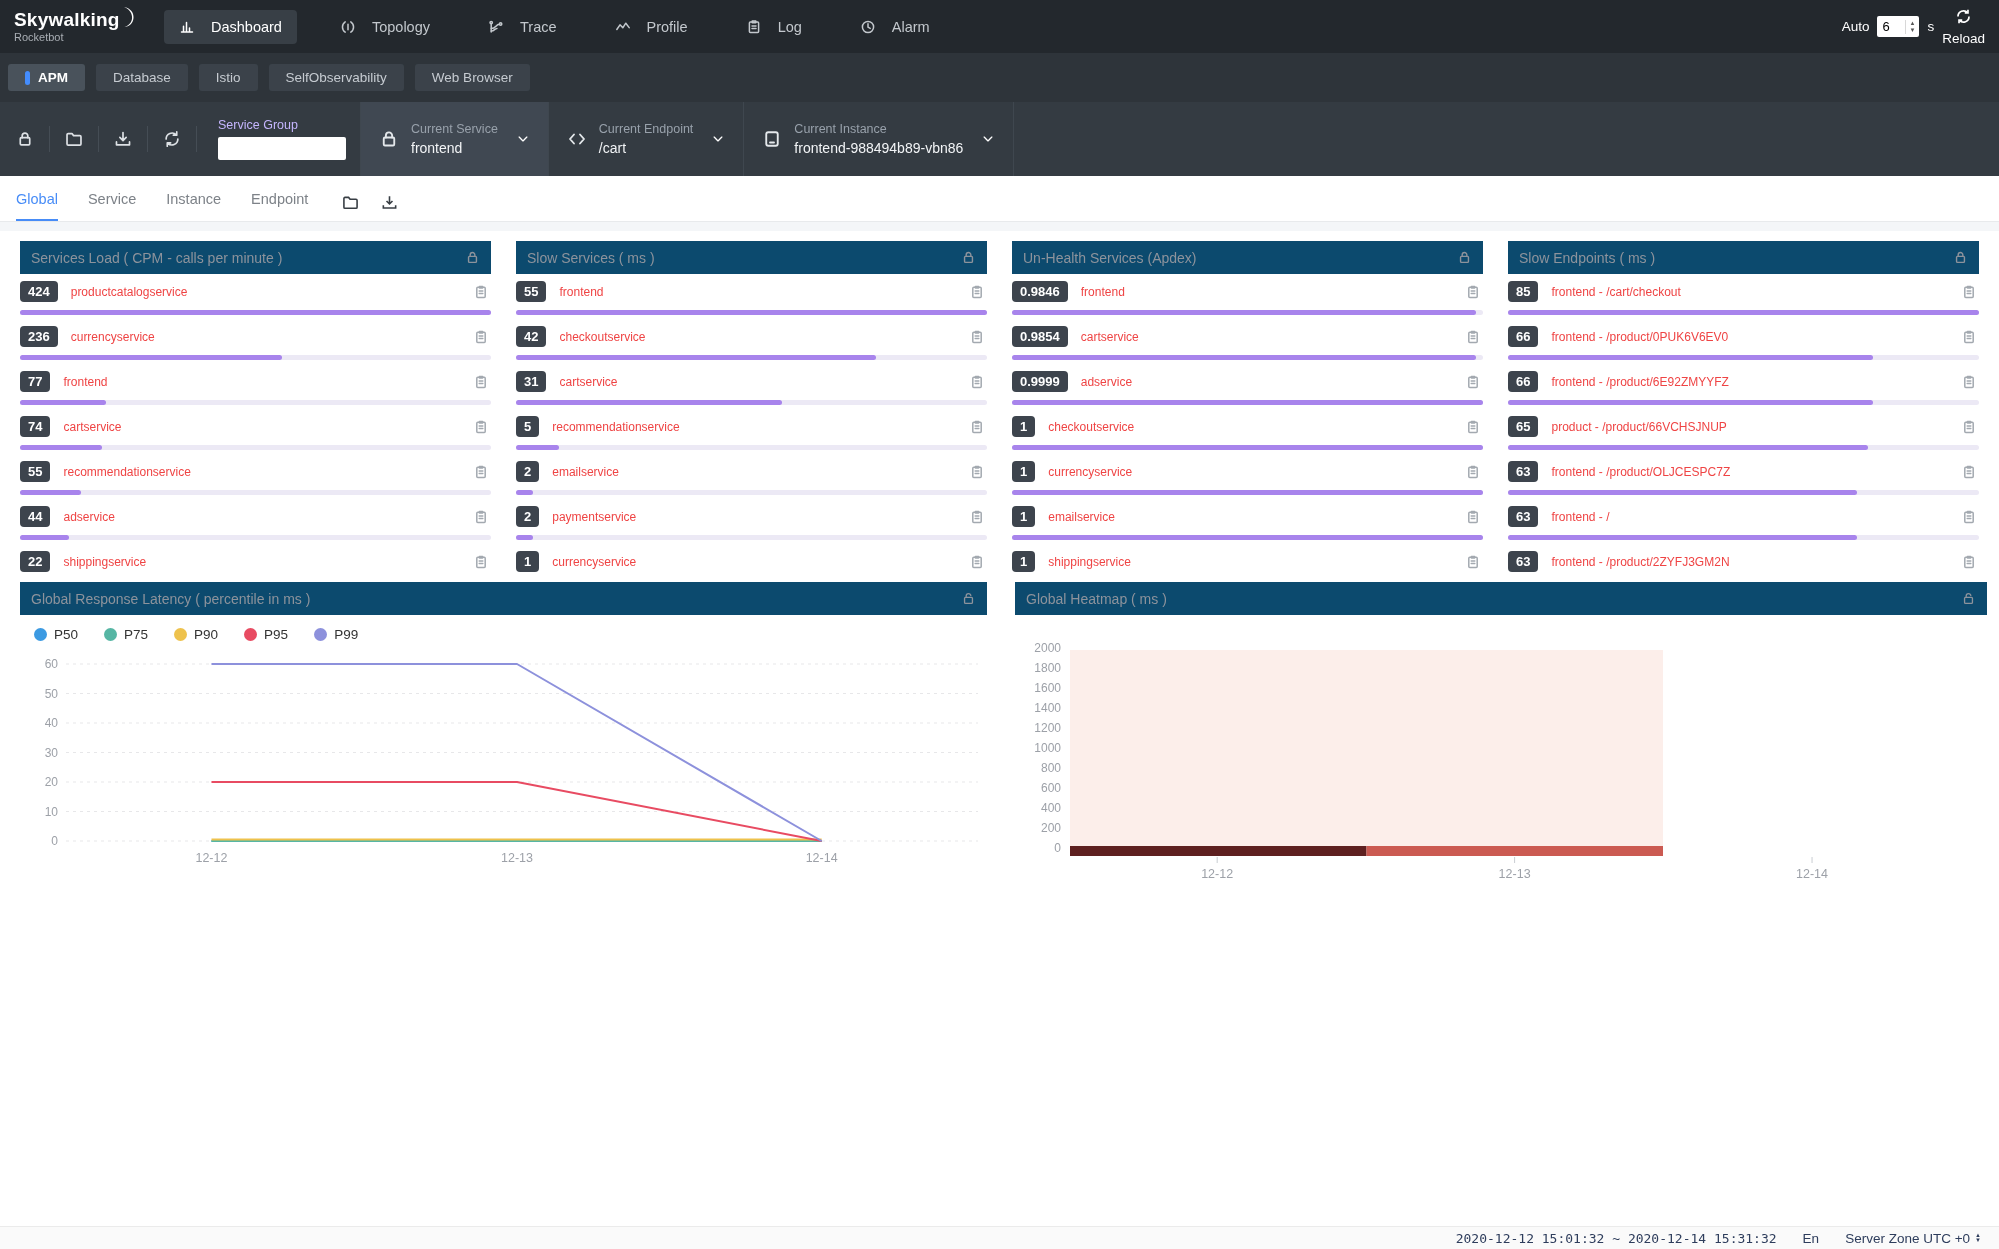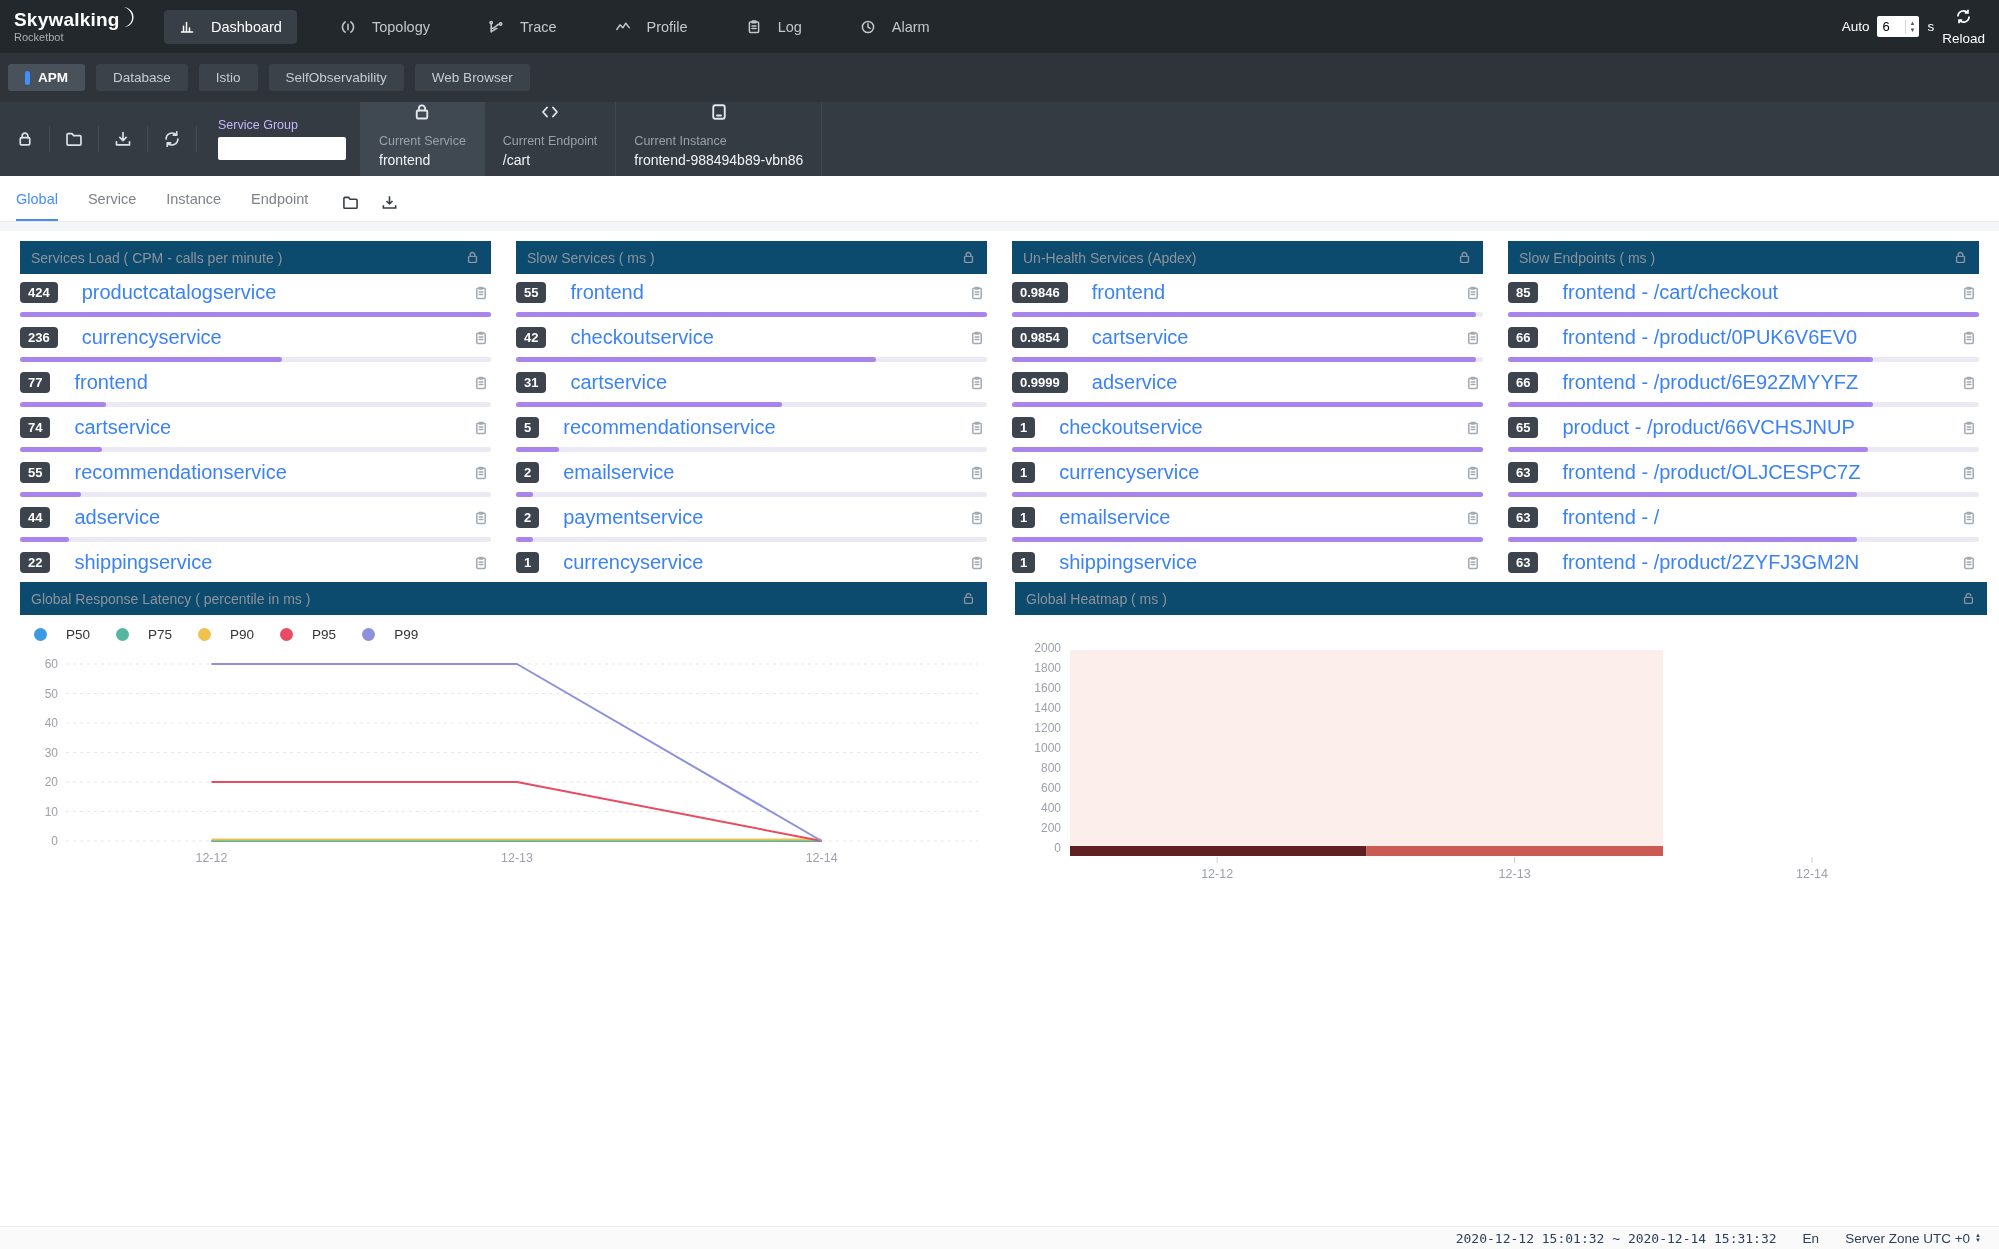--- a/index.html
+++ b/index.html
@@ -29,21 +29,21 @@
   .tpl-tab.active { background:#49525b; color:#fff; font-weight:bold; }
   .tpl-accent { width:5px; height:14px; border-radius:3px; background:#448dfe; display:inline-block; }
   
   .toolbar { height:74px; background:#343b42; display:flex; align-items:stretch; }
   .tool-icons { display:flex; align-items:center; padding-left:10px; }
   .tool-btn { width:30px; display:flex; justify-content:center; color:#dde1e5; cursor:pointer; }
   .tool-sep { width:1px; height:26px; background:#454d55; margin:0 9px; }
   .sg { display:flex; flex-direction:column; justify-content:center; margin-left:12px; margin-right:14px; }
   .sg-label { color:#c4b5fd; font-size:12.5px; margin-bottom:5px; }
   .sg input { width:128px; height:23px; border:0; border-radius:2px; outline:none; padding:0 6px; font-size:13px; }
-  .selector { display:flex; align-items:center; gap:12px; padding:0 18px; border-left:1px solid #3f474f; cursor:pointer; color:#e8ebee;flex-direction:column; }
+  .selector { display:flex; align-items:center; gap:12px; padding:0 18px; border-left:1px solid #3f474f; cursor:pointer; color:#e8ebee; }
   .selector.active { background:#404852; }
   .selector:last-of-type { border-right:1px solid #3f474f; }
   .sel-label { color:#98a1ab; font-size:12.5px; margin-bottom:4px; }
   .sel-value { color:#f2f4f6; font-size:14px; }
   .sel-icon { color:#e4e8eb; display:flex; }
   .chev { color:#fff; margin-left:6px; display:flex; }
   
   .viewtabs { height:46px; background:#fff; border-bottom:1px solid #e8eaec; display:flex; align-items:flex-end; padding-left:16px; gap:30px; }
   .vtab { font-size:14.5px; color:#7d8288; padding-bottom:12px; cursor:pointer; border-bottom:2.5px solid transparent; }
   .vtab.active { color:#478cf7; border-bottom-color:#478cf7; }
@@ -53,30 +53,30 @@
   
   .panels { display:grid; grid-template-columns:repeat(4,1fr); gap:25px; margin:10px 20px 0; }
   .panel-hd { height:33px; background:#0c4a6e; display:flex; align-items:center; justify-content:space-between;
     padding:0 11px; color:#8d939c; font-size:14px; }
   .panel-hd .lock { color:#8d939c; cursor:pointer; display:flex; }
   .plist { height:299px; overflow:hidden; }
   .prow { height:45px; padding-top:7px; }
   .prow-top { display:flex; align-items:center; }
   .badge { background:#3d444d; color:#fff; font-size:13px; font-weight:bold; border-radius:4px;
     padding:3px 8px; min-width:20px; text-align:center; }
-  .pname { font-size:20px; color:#3b82f6; margin-left:24px; flex:1; white-space:nowrap; overflow:hidden; }
+  .pname { font-size:12px; color:#ef4444; margin-left:13px; flex:1; white-space:nowrap; overflow:hidden; }
   .copy { color:#a3a9b0; cursor:pointer; display:flex; margin-right:2px; }
   .ptrack { height:5px; border-radius:3px; background:#ece9f5; margin-top:8px; }
   .pfill { height:5px; border-radius:3px; background:#a884ec; }
   
   .row2 { display:flex; gap:28px; margin:9px 20px 0; }
   .chart-panel-left { width:967px; flex:none; }
   .chart-panel-right { flex:1; }
   .legend { display:flex; gap:26px; margin:12px 0 0 14px; }
-  .legend-item { display:flex; align-items:center; gap:19px; font-size:13.5px; color:#333; cursor:pointer; }
+  .legend-item { display:flex; align-items:center; gap:7px; font-size:13.5px; color:#333; cursor:pointer; }
   .dot { width:13px; height:13px; border-radius:50%; }
   svg text { font-family:"Liberation Sans","DejaVu Sans",sans-serif; }
   
   .footer { position:absolute; left:0; bottom:0; width:100%; height:23px; background:#fafafa;
     border-top:1px solid #ebebeb; display:flex; align-items:center; justify-content:flex-end;
     gap:26px; padding-right:18px; color:#2e3d5c; }
   .footer .time { font-family:"DejaVu Sans Mono","Liberation Mono",monospace; font-size:13px; cursor:pointer; }
   .footer .lang,.footer .zone { font-size:13.5px; cursor:pointer; }
   .zone-wrap { display:flex; align-items:center; gap:5px; }
   .mini-spin { display:flex; flex-direction:column; line-height:5px; font-size:6px; color:#2e3d5c; cursor:pointer; }

